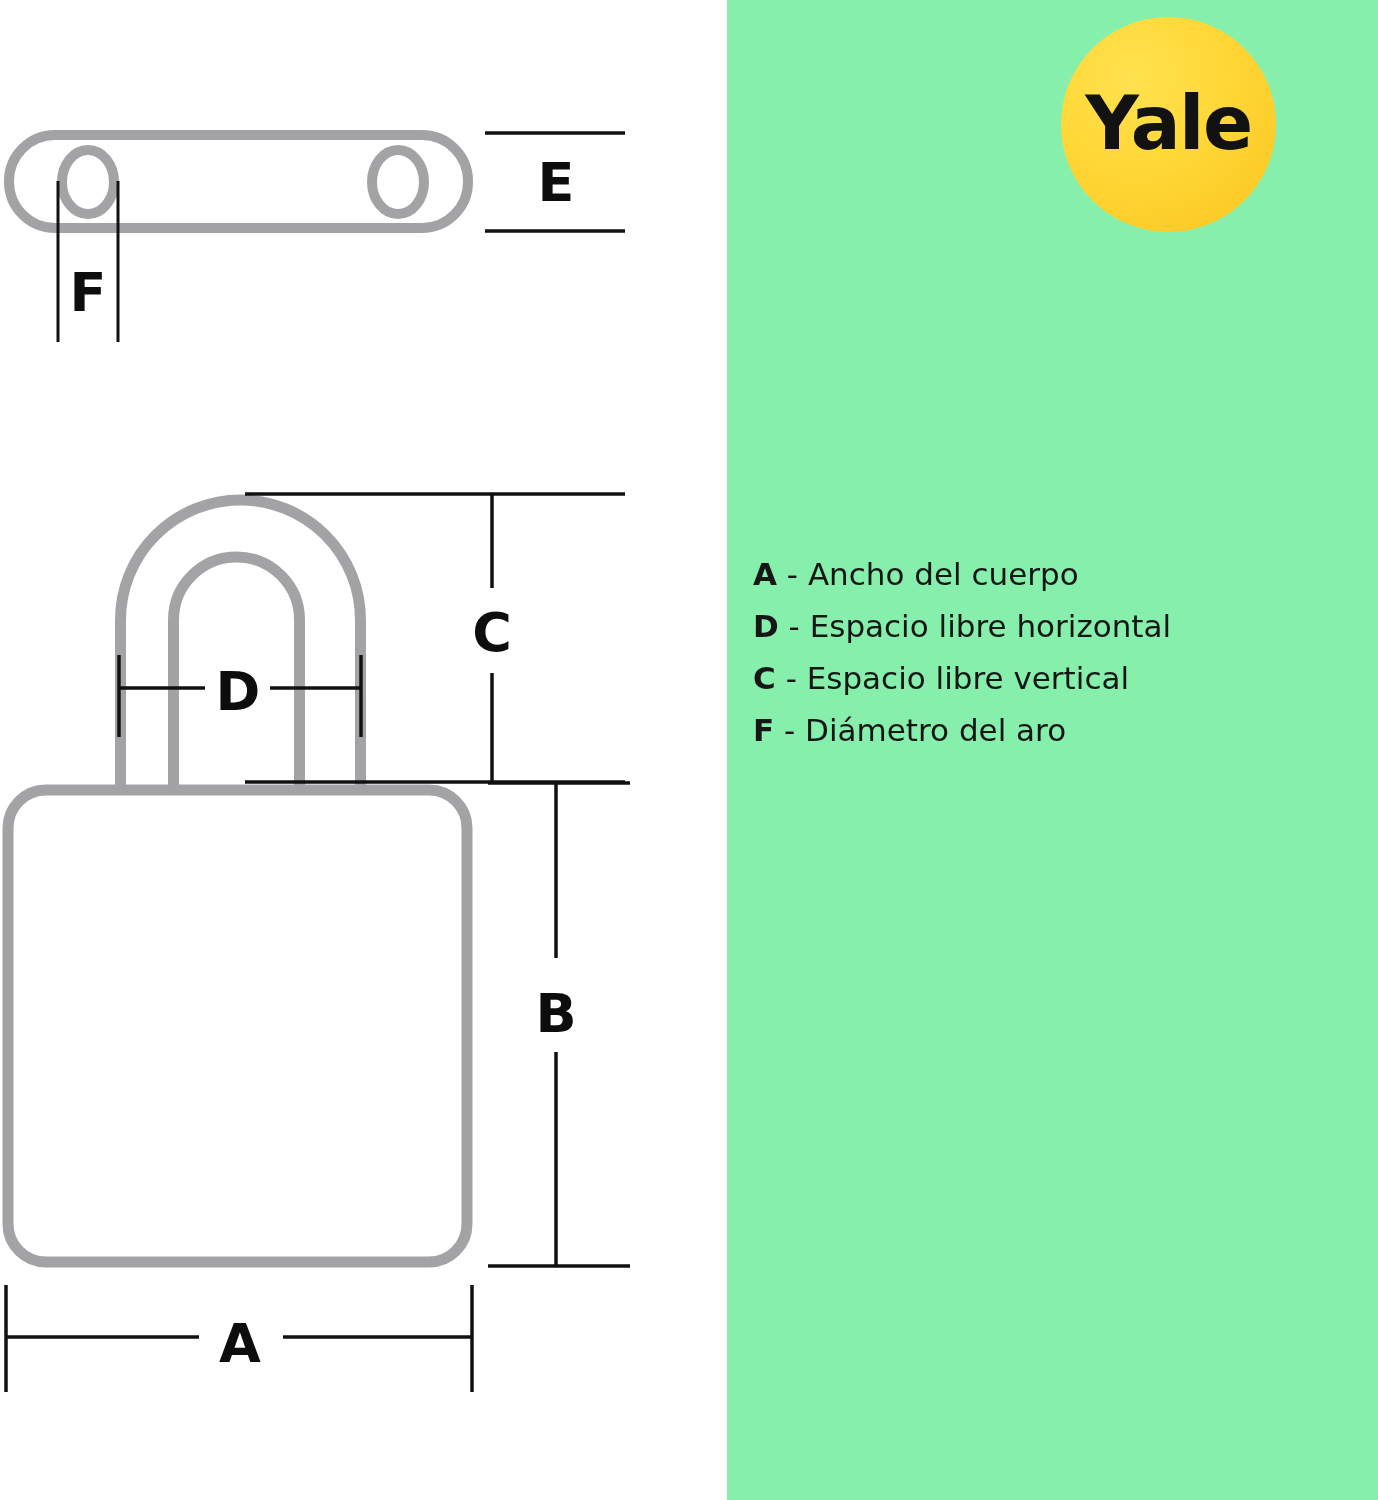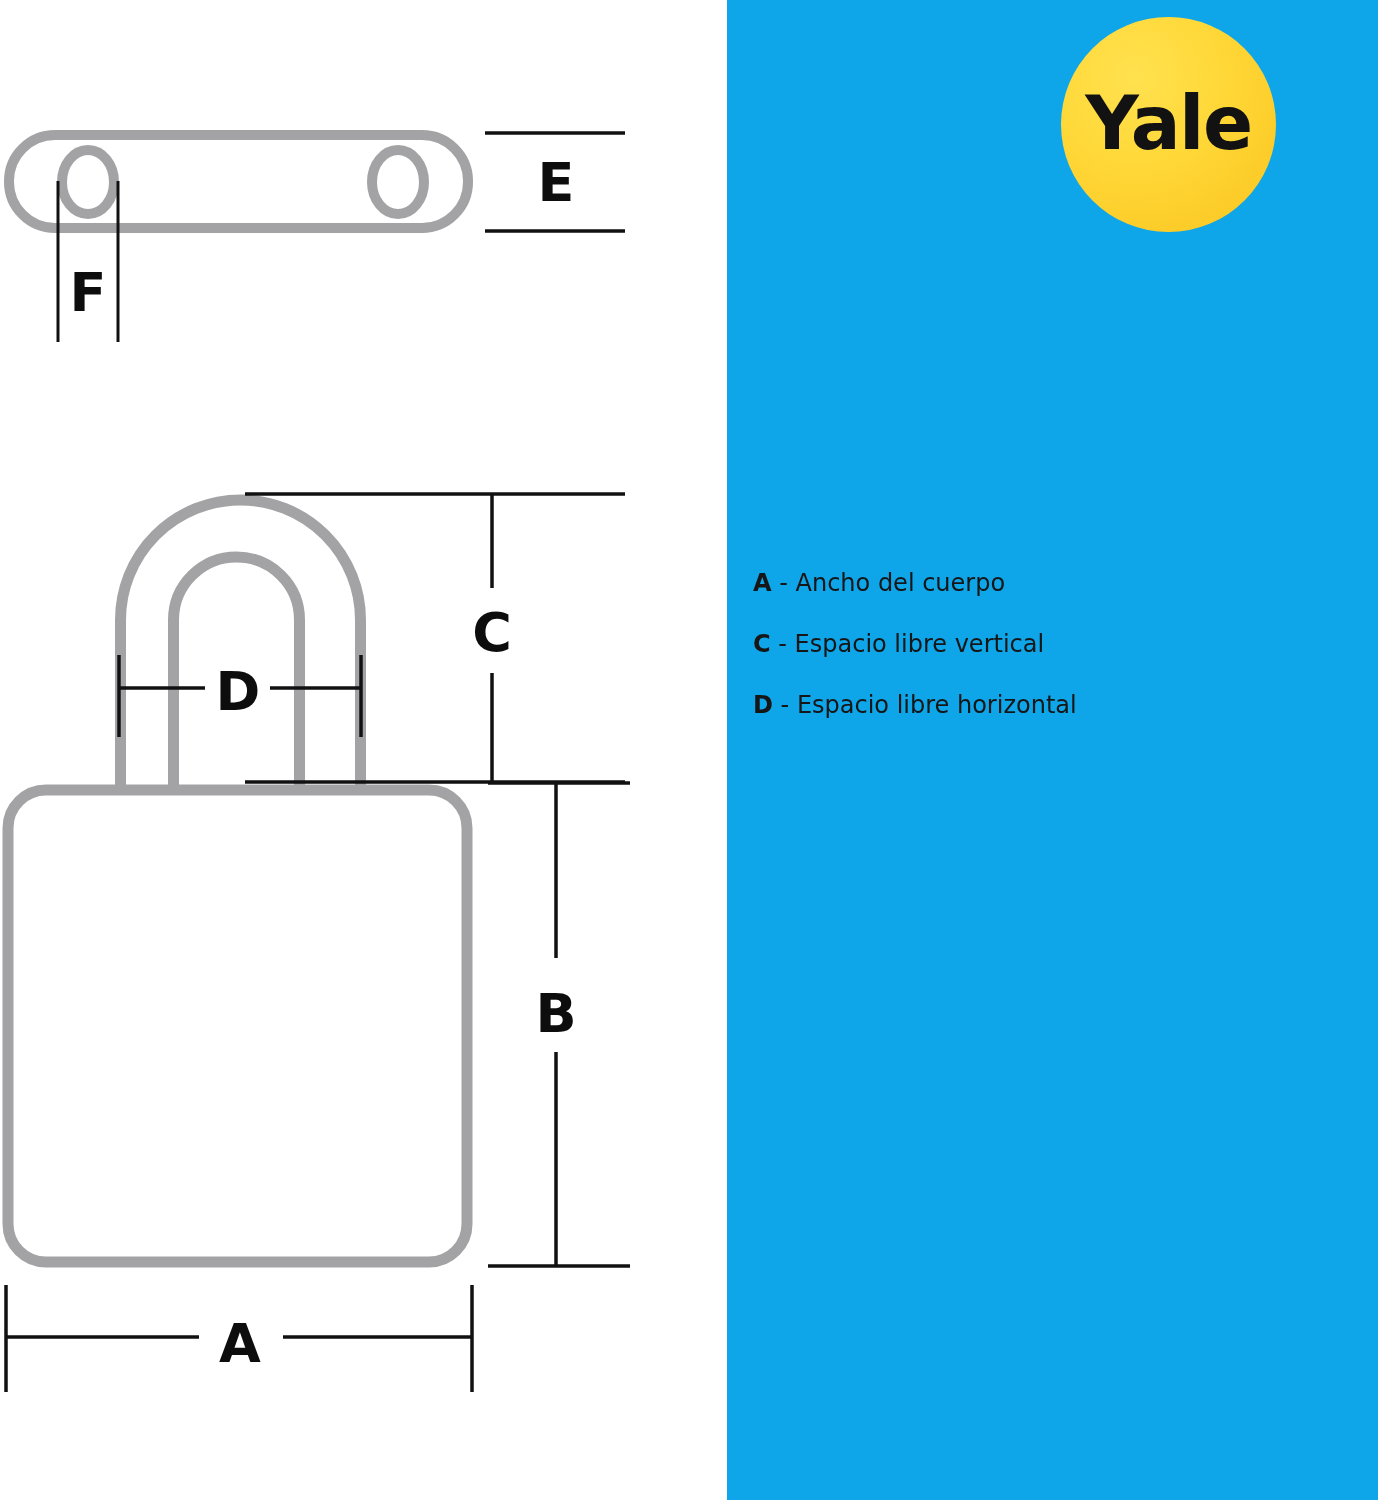--- a/index.html
+++ b/index.html
@@ -33,21 +33,21 @@
     left: 0;
     top: 0;
   }
   
   #right-panel {
     position: absolute;
     left: 727px;
     top: 0;
     width: 651px;
     height: 1500px;
-    background: #0ea5e9;
+    background: #86efac;
   }
   
   #logo-wrap {
     position: absolute;
     left: 334px;
     top: 17px;
     width: 215px;
     height: 215px;
   }
   #logo-circle {
@@ -79,25 +79,24 @@
   }
   
   #legend {
     position: absolute;
     left: 26px;
     top: 548px;
     width: 620px;
   }
   .legend-row {
     font-family: "DejaVu Sans", sans-serif;
-    font-size: 24px;
+    font-size: 31px;
     line-height: 52px;
     color: #161616;
     white-space: nowrap;
-    margin-top: 9px;
   }
   .legend-key {
     font-weight: bold;
   }
   .legend-sep {
     font-weight: normal;
   }
   .legend-desc {
     font-weight: normal;
   }
@@ -203,29 +202,34 @@
     <div id="legend">
 
       <div class="legend-row">
         <span class="legend-key">A</span>
         <span class="legend-sep">-</span>
         <span class="legend-desc">Ancho del cuerpo</span>
       </div>
 
 
       <div class="legend-row">
+        <span class="legend-key">D</span>
+        <span class="legend-sep">-</span>
+        <span class="legend-desc">Espacio libre horizontal</span>
+      </div>
+
+      <div class="legend-row">
         <span class="legend-key">C</span>
         <span class="legend-sep">-</span>
         <span class="legend-desc">Espacio libre vertical</span>
       </div>
 
-      <div class="legend-row">
-        <span class="legend-key">D</span>
-        <span class="legend-sep">-</span>
-        <span class="legend-desc">Espacio libre horizontal</span>
-      </div>
-
-
+
+      <div class="legend-row">
+        <span class="legend-key">F</span>
+        <span class="legend-sep">-</span>
+        <span class="legend-desc">Diámetro del aro</span>
+      </div>
 
     </div>
   </div>
 
 </div>
 
 </body></html>

